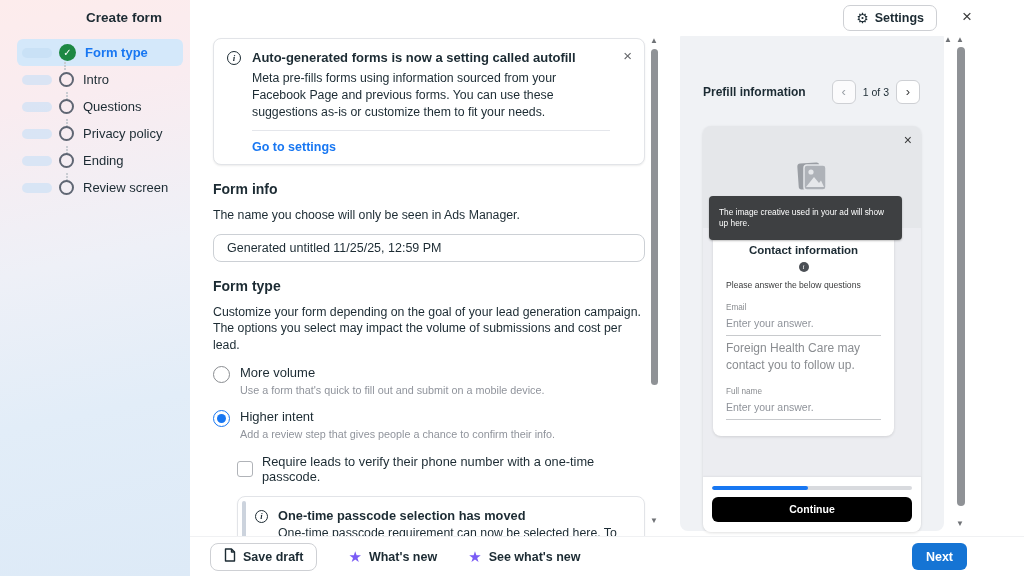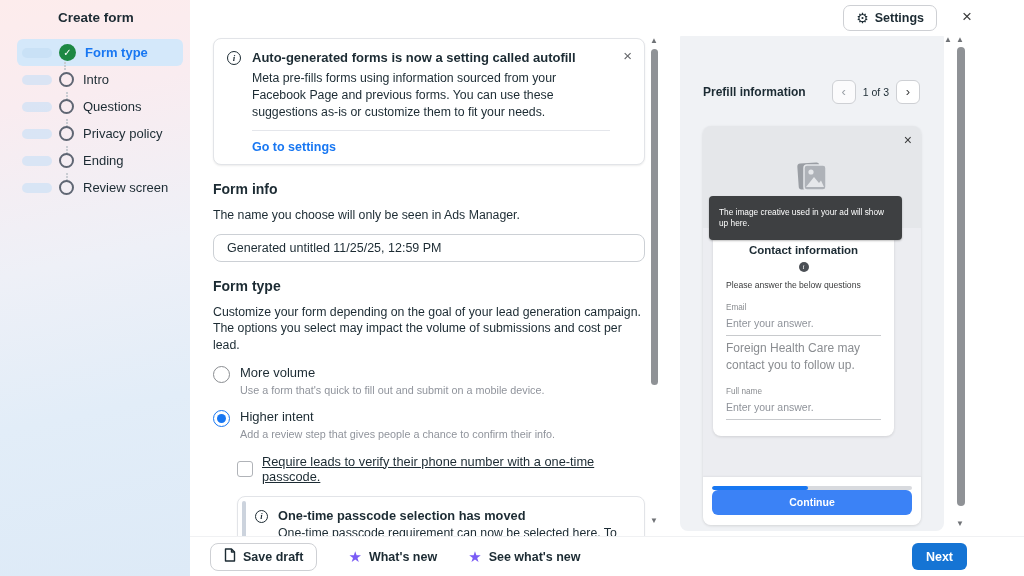--- a/index.html
+++ b/index.html
@@ -7,21 +7,21 @@
   body {
     font-family:"Liberation Sans","DejaVu Sans",sans-serif;
     color:#1c2b33; background:#fff; position:relative; font-size:13px;
   }
   .stage { position:absolute; inset:0; }
 
   
   .sidebar {
     position:absolute; left:0; top:0; width:190px; height:576px;
     background:linear-gradient(168deg,#fdecec 0%,#f9ecf0 18%,#eef0f7 45%,#e2edf8 70%,#ddeaf7 100%);
-    padding:10px 0 0 0; z-index:3;
+    padding:10px 0 0 0; z-index:3;text-align:center;
   }
   .sidebar h1 { font-size:13.5px; font-weight:bold; color:#1c2b33; margin:0 0 14px 58px; }
   .step { position:relative; display:flex; align-items:center; height:27px; padding-left:22px; cursor:pointer; }
   .step .skel { width:30px; height:10px; border-radius:5px; background:#cfe2f5; opacity:.75; margin-right:7px; flex:0 0 auto; }
   .step.active { background:#d4e8fa; border-radius:6px; margin:0 7px 0 17px; padding-left:5px; }
   .step.active .skel { background:#c2dcf4; opacity:.6; }
   .circle { position:relative; width:15px; height:15px; border-radius:50%; border:2px solid #5f6673; background:transparent; flex:0 0 auto; margin-right:9px; }
   .circle.done { border:none; width:17px; height:17px; background:#1d8843; color:#fff; font-size:10px; font-weight:bold;
                  display:flex; align-items:center; justify-content:center; }
   .step:not(:last-child) .circle::after { content:""; position:absolute; left:5px; top:18px; height:8px; border-left:2px dotted #c9ccd2; }
@@ -55,21 +55,21 @@
   .name-input { display:block; width:432px; height:28px; margin-top:10px; border:1px solid #ccd0d5; border-radius:8px;
     padding:0 13px; font-size:12.5px; color:#1c2b33; font-family:inherit; background:#fff; }
 
   .options { margin-top:12px; width:432px; }
   .opt-row { display:flex; gap:10px; margin-top:11px; }
   .radio { width:17px; height:17px; border-radius:50%; border:1.5px solid #8a8d91; background:#fff; flex:0 0 auto; margin-top:1px; cursor:pointer; position:relative; }
   .radio.checked { border-color:#1877f2; }
   .radio.checked::after { content:""; position:absolute; left:2.5px; top:2.5px; width:9px; height:9px; border-radius:50%; background:#1877f2; }
   .opt-label { font-size:13px; color:#1c2b33; }
   .opt-desc { font-size:10.8px; color:#90949c; margin-top:3px; line-height:1.4; }
-  .check-row { display:flex; gap:9px; margin:11px 0 0 24px; align-items:center;text-decoration:underline; }
+  .check-row { display:flex; gap:9px; margin:11px 0 0 24px; align-items:center; }
   .checkbox { width:16px; height:16px; border:1.5px solid #b0b3b8; border-radius:3px; background:#fff; flex:0 0 auto; cursor:pointer; }
   .check-label { font-size:12.8px; }
 
   .otp-box { position:relative; width:408px; margin:12px 0 0 24px; border:1px solid #e2e4e8; border-radius:8px;
     box-shadow:0 1px 2px rgba(0,0,0,.06); padding:11px 12px 11px 40px; }
   .otp-box::before { content:""; position:absolute; left:4px; top:4px; bottom:4px; width:4px; border-radius:2px; background:#ccd3dd; }
   .otp-title { font-size:12.8px; font-weight:bold; }
   .otp-body { font-size:12.3px; line-height:1.4; margin-top:2px; }
   .otp-i { position:absolute; left:17px; top:13px; width:13px; height:13px; border:1.3px solid #1c2b33; border-radius:50%;
     font-size:8.5px; font-family:"Liberation Serif",serif; font-style:italic; font-weight:bold;
@@ -103,21 +103,21 @@
   .mc-info { width:10px; height:10px; border-radius:50%; background:#4b4f55; color:#fff; font-size:7px;
     font-family:"Liberation Serif",serif; font-style:italic; display:flex; align-items:center; justify-content:center; }
   .mc-sub { font-size:8.6px; color:#3a3b3c; margin-top:8px; }
   .mc-label { font-size:8.2px; color:#8a8d91; margin-top:13px; }
   .mc-ph { font-size:10.5px; color:#8f939a; margin-top:5px; padding-bottom:6px; border-bottom:1px solid #c8cacd; }
   .mc-note { font-size:12px; color:#8a8d91; margin-top:4px; line-height:1.4; width:92%; }
   .mock-gap { height:41px; }
   .mock-footer { background:#fff; border-radius:0 0 8px 8px; padding:9px 9px 10px; box-shadow:0 -1px 2px rgba(0,0,0,.05); }
   .progress-track { height:4px; border-radius:2px; background:#d8dade; overflow:hidden; }
   .progress-fill { height:100%; background:#1877f2; border-radius:2px; }
-  .continue-btn { height:25px; border:none; border-radius:6px; background:#3b82f6; color:#fff;
+  .continue-btn { margin-top:7px; height:25px; border:none; border-radius:6px; background:#000000; color:#fff;
     font-size:10.5px; font-weight:bold; width:100%; cursor:pointer; font-family:inherit; }
 
   
   .bottombar { position:absolute; left:190px; right:0; top:536px; height:40px; background:#fff; z-index:2;
     display:flex; align-items:center; padding-left:20px; border-top:1px solid #f0f1f3; }
   .savedraft-btn { display:flex; align-items:center; gap:7px; height:28px; padding:0 13px;
     border:1px solid #ced0d4; border-radius:8px; background:#fff; font-size:12.5px; font-weight:bold; color:#1c2b33;
     font-family:inherit; cursor:pointer; }
   .link-item { display:flex; align-items:center; gap:7px; margin-left:31px; cursor:pointer; }
   .star { color:#7a5cf5; font-size:15px; line-height:1; }

